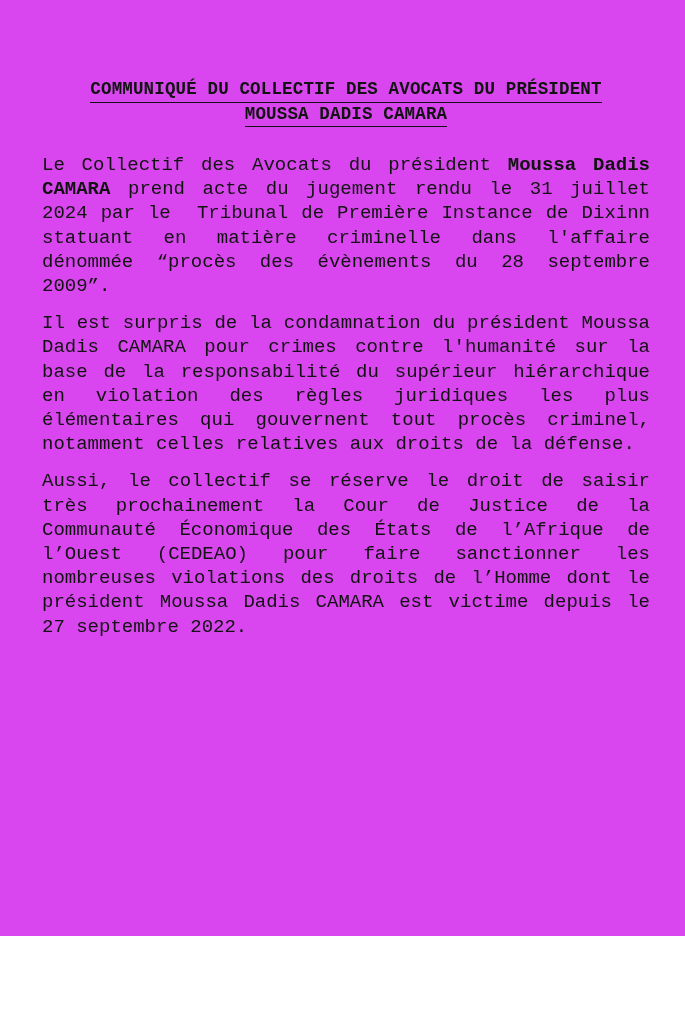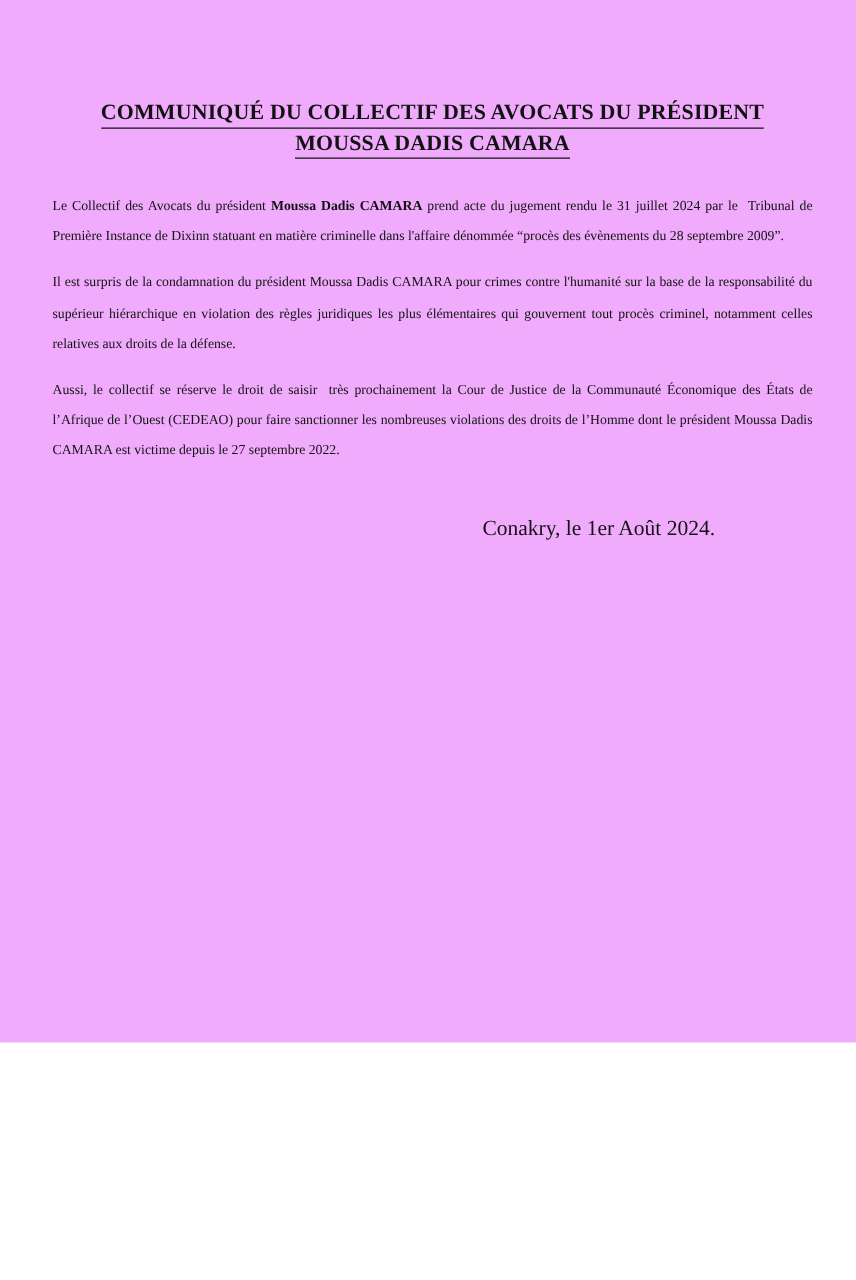--- a/index.html
+++ b/index.html
@@ -13,23 +13,24 @@
     height: 1024px;
     overflow: hidden;
     font-family: "Liberation Serif", "DejaVu Serif", serif;
     color: #121212;
     -webkit-font-smoothing: antialiased;
   }
 
   .page {
     position: relative;
     width: 685px;
-    height: 834px;
-    background: #f0abfc;
+    height: 936px;
+    background: #d946ef;
     box-sizing: border-box;
+    font-family: Liberation Mono, monospace;
   }
 
   .doc-body {
     position: absolute;
     left: 42px;
     top: 78px;
     width: 608px;
   }
 
   
@@ -44,21 +45,21 @@
   .doc-title .tline {
     display: inline-block;
     border-bottom: 1.6px solid #121212;
     padding-bottom: 0.5px;
   }
 
   
   .para {
     text-align: justify;
     text-justify: inter-word;
-    font-size: 11px;
+    font-size: 19px;
     line-height: 24.2px;
     margin: 0 0 13px 0;
     white-space: pre-wrap;
     hyphens: none;
   }
   .para:last-of-type {
     margin-bottom: 0;
   }
 
   b, .b {
@@ -96,16 +97,15 @@
     <p class="para"><span>Le Collectif des Avocats du président </span><b>Moussa Dadis CAMARA</b><span> prend acte du jugement rendu le 31 juillet 2024 par le  Tribunal de Première Instance de Dixinn statuant en matière criminelle dans l'affaire dénommée “procès des évènements du 28 septembre 2009”.</span></p>
 
     <p class="para">Il est surpris de la condamnation du président Moussa Dadis CAMARA pour crimes contre l'humanité sur la base de la responsabilité du supérieur hiérarchique en violation des règles juridiques les plus élémentaires qui gouvernent tout procès criminel, notamment celles relatives aux droits de la défense.</p>
 
 
 
 
     <p class="para">Aussi, le collectif se réserve le droit de saisir  très prochainement la Cour de Justice de la Communauté Économique des États de l’Afrique de l’Ouest (CEDEAO) pour faire sanctionner les nombreuses violations des droits de l’Homme dont le président Moussa Dadis CAMARA est victime depuis le 27 septembre 2022.</p>
 
 
-    <div class="dateline">Conakry, le 1er Août 2024.</div>
 
   </div>
 </div>
 
 </body></html>

